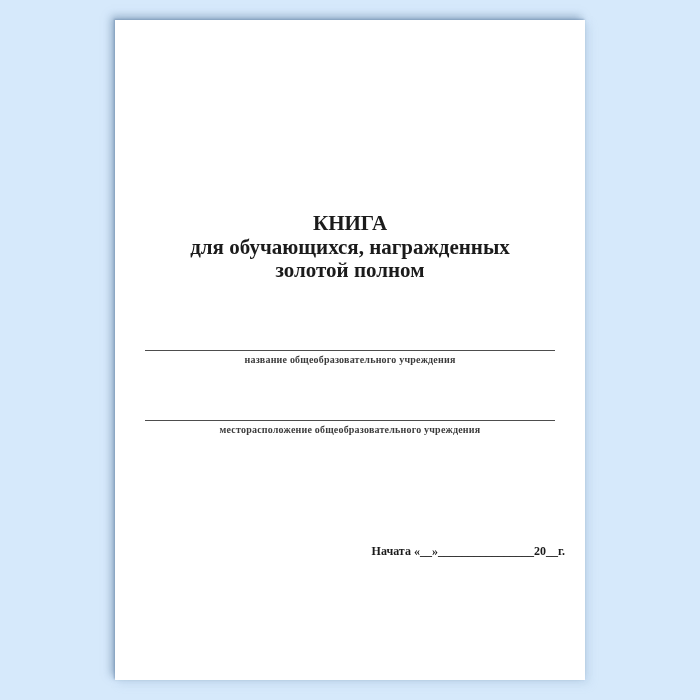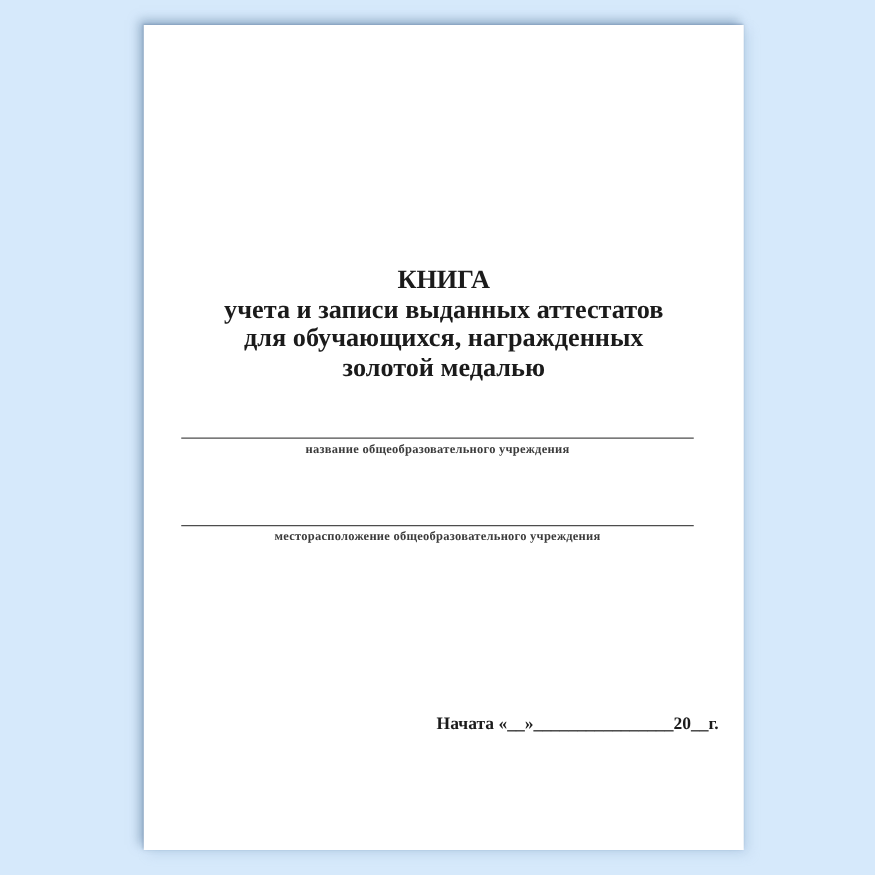--- a/index.html
+++ b/index.html
@@ -17,21 +17,20 @@
   .sheet {
     position: absolute;
     left: 115px;
     top: 20px;
     width: 470px;
     height: 660px;
     background: #ffffff;
     box-shadow: -4px -4px 8px rgba(110, 140, 172, 0.60),
                 -1px -1px 2px rgba(100, 130, 165, 0.55),
                  4px  4px 8px rgba(165, 195, 220, 0.35);
-    padding-left: 10px;
   }
   .title-block {
     position: absolute;
     top: 192px;
     left: 0;
     right: 0;
     text-align: center;
     color: #1b1b1b;
     font-weight: bold;
     font-size: 21px;
@@ -51,45 +50,44 @@
   .caption {
     text-align: center;
     font-size: 10px;
     font-weight: bold;
     color: #3c3c3c;
     padding-top: 3px;
     letter-spacing: 0.2px;
   }
   .dates-block {
     position: absolute;
-    top: 552px;
+    top: 524px;
     right: 20px;
     text-align: right;
-    font-size: 14px;
+    font-size: 12px;
     font-weight: bold;
     color: #1b1b1b;
   }
   .date-line {
     white-space: nowrap;
   }
   .date-line + .date-line {
     margin-top: 14px;
   }
 </style>
 </head>
 <body>
 
 <div class="stage">
   <div class="sheet">
 
     <div class="title-block">
       <div>КНИГА</div>
-      <div>учета и записи выданных аттестатов</div>
       <div>для обучающихся, награжденных</div>
-      <div>золотой медалью</div>
+      <div>золотой полном</div>
     </div>
 
     <div class="field field-1">
       <div class="rule"></div>
       <div class="caption">название общеобразовательного учреждения</div>
     </div>
 
     <div class="field field-2">
       <div class="rule"></div>
       <div class="caption">месторасположение общеобразовательного учреждения</div>

